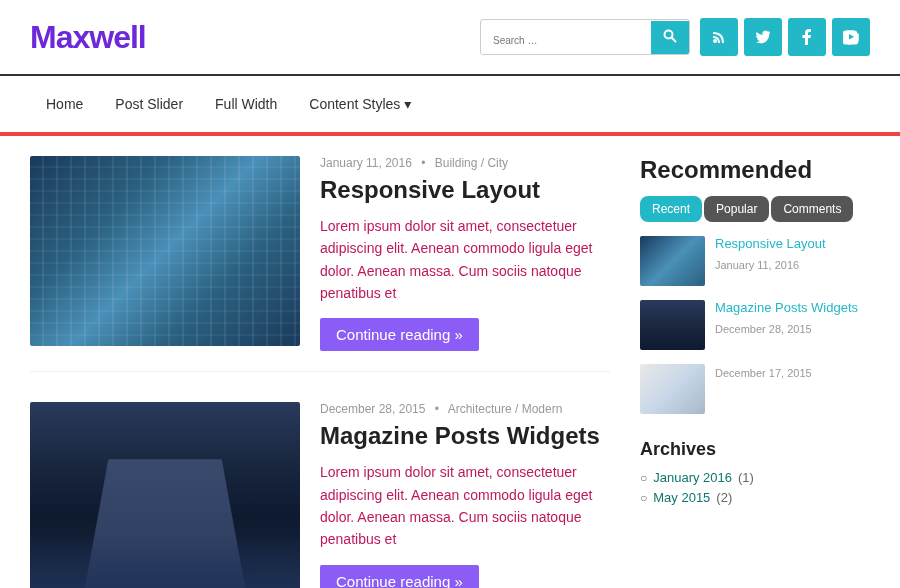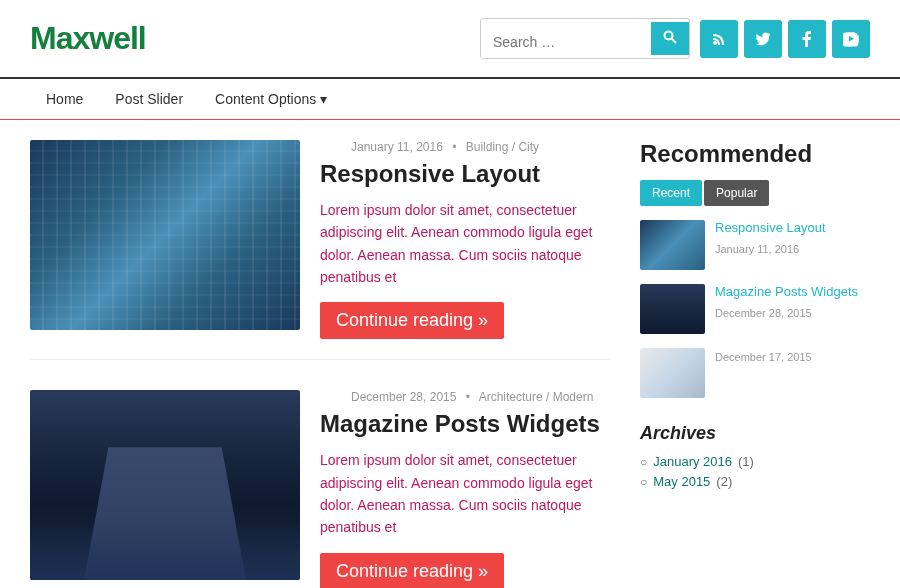--- a/index.html
+++ b/index.html
@@ -9,40 +9,40 @@
     .header {
       display: flex;
       align-items: center;
       justify-content: space-between;
       padding: 18px 30px;
       background: #fff;
     }
     .site-title {
       font-size: 32px;
       font-weight: 900;
-      color: #15803d;
+      color: #6d28d9;
       letter-spacing: -1px;
     }
     .header-right {
       display: flex;
       align-items: center;
       gap: 10px;
     }
     .search-box {
       display: flex;
       align-items: center;
       border: 1px solid #ccc;
       border-radius: 3px;
       overflow: hidden;
     }
     .search-input {
       border: none;
       outline: none;
       padding: 8px 12px;
-      font-size: 14px;
+      font-size: 10px;
       width: 170px;
       color: #999;
       margin-top: 7px;
     }
     .search-btn {
       background: #22b8c8;
       border: none;
       padding: 8px 12px;
       cursor: pointer;
       color: #fff;
@@ -62,22 +62,22 @@
       justify-content: center;
       border-radius: 3px;
       font-size: 16px;
       cursor: pointer;
       text-decoration: none;
     }
 
     
     .nav-bar {
       border-top: 2px solid #333;
-      border-bottom: 1px solid #ef4444;
-      padding: 0 30px;
+      border-bottom: 4px solid #ef4444;
+      padding: 8px 30px;
     }
     .nav-bar ul {
       list-style: none;
       display: flex;
       gap: 0;
     }
     .nav-bar ul li a {
       display: block;
       padding: 12px 16px;
       text-decoration: none;
@@ -168,21 +168,20 @@
       position: absolute;
       bottom: 0; left: 0; right: 0;
       height: 30%;
       background: linear-gradient(180deg, transparent, rgba(30,50,90,0.8));
     }
 
     .post-meta {
       font-size: 12px;
       color: #999;
       margin-bottom: 6px;
-      margin-left: 31px;
     }
     .post-meta a {
       color: #999;
       text-decoration: none;
     }
     .post-meta .bullet { margin: 0 6px; }
     .post-title {
       font-size: 24px;
       font-weight: 700;
       color: #222;
@@ -190,25 +189,25 @@
       line-height: 1.2;
     }
     .post-excerpt {
       font-size: 14px;
       color: #be185d;
       line-height: 1.6;
       margin-bottom: 14px;
     }
     .continue-btn {
       display: inline-block;
-      background: #ef4444;
+      background: #8b5cf6;
       color: #fff;
       padding: 8px 16px;
       text-decoration: none;
-      font-size: 18px;
+      font-size: 15px;
       border-radius: 2px;
       cursor: pointer;
     }
 
     
     .sidebar-section {
       margin-bottom: 25px;
     }
     .sidebar-heading {
       font-size: 24px;
@@ -221,21 +220,21 @@
       gap: 2px;
       margin-bottom: 14px;
     }
     .tab-btn {
       background: #555;
       color: #fff;
       border: none;
       padding: 6px 12px;
       font-size: 12px;
       cursor: pointer;
-      border-radius: 2px;
+      border-radius: 8px;
     }
     .tab-btn.active { background: #22b8c8; }
 
     .recent-post {
       display: flex;
       gap: 10px;
       margin-bottom: 14px;
       align-items: flex-start;
     }
     .recent-thumb {
@@ -273,21 +272,20 @@
       font-size: 11px;
       color: #999;
     }
 
     .archives-section { margin-top: 5px; }
     .archives-heading {
       font-size: 18px;
       font-weight: 700;
       color: #222;
       margin-bottom: 10px;
-      font-style: italic;
     }
     .archive-item {
       display: flex;
       align-items: center;
       gap: 6px;
       margin-bottom: 5px;
       font-size: 13px;
     }
     .archive-bullet {
       color: #666;
@@ -345,21 +343,24 @@
 
 <nav class="nav-bar">
   <ul>
     <li>
       <a href="#" class="active">Home</a>
     </li>
     <li>
       <a href="#">Post Slider</a>
     </li>
     <li>
-      <a href="#">Content Options ▾</a>
+      <a href="#">Full Width</a>
+    </li>
+    <li>
+      <a href="#">Content Styles ▾</a>
     </li>
   </ul>
 </nav>
 
 <div class="main-container">
 
   <div class="content-area">
 
     <div class="post">
       <div class="post-thumbnail thumb-building"></div>
@@ -391,20 +392,21 @@
 
   </div>
 
   <div class="sidebar">
 
     <div class="sidebar-section">
       <h3 class="sidebar-heading">Recommended</h3>
       <div class="tab-buttons">
         <button class="tab-btn active">Recent</button>
         <button class="tab-btn">Popular</button>
+        <button class="tab-btn">Comments</button>
       </div>
 
       <div class="recent-post">
         <div class="recent-thumb">
           <div class="recent-thumb-building"></div>
         </div>
         <div class="recent-info">
           <a href="#" class="title">Responsive Layout</a>
           <span class="date">January 11, 2016</span>
         </div>

